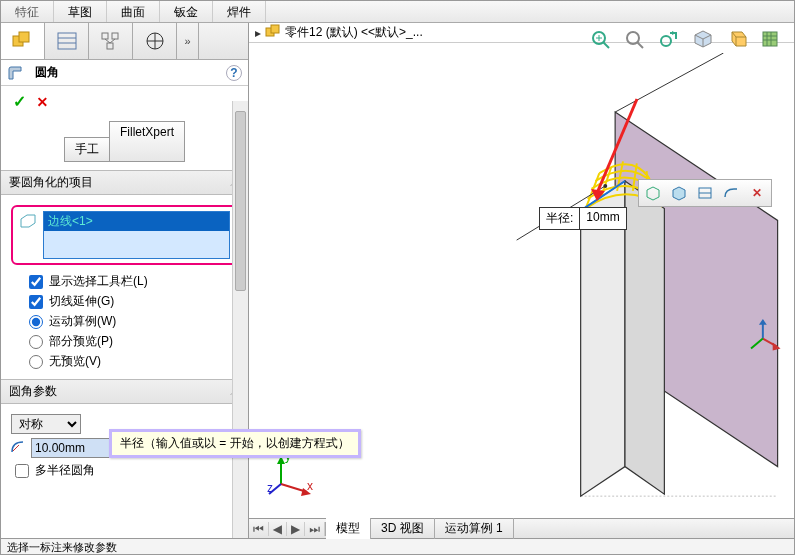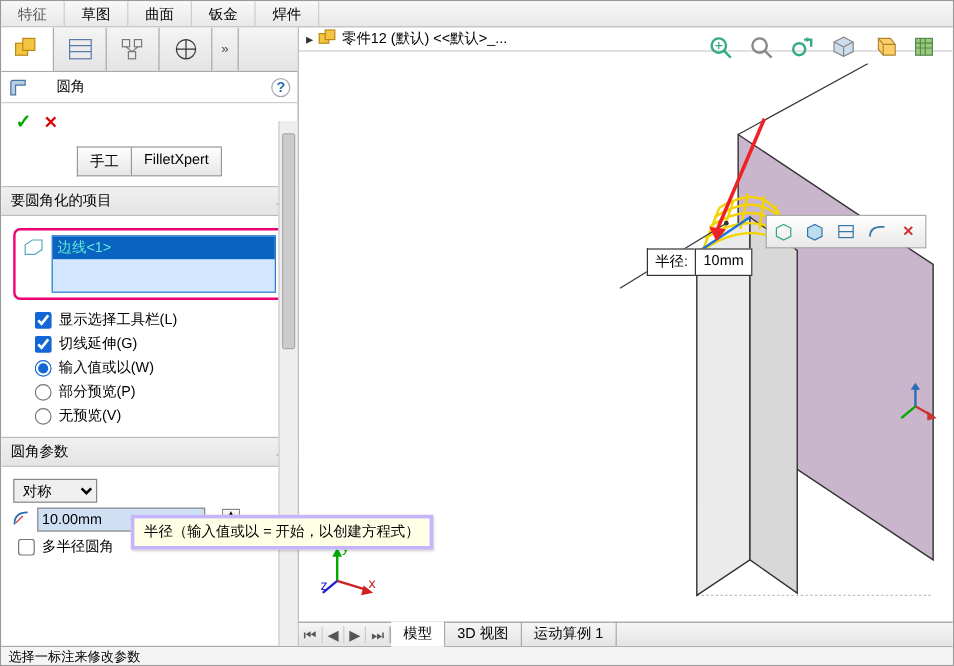--- a/index.html
+++ b/index.html
@@ -6,28 +6,28 @@
 body { background: #fff; width: 795px; height: 555px; overflow: hidden; position: relative; border: 1px solid #999; }
 .top-tabs { display: flex; background: linear-gradient(#f8f8f8,#e8e8e8); height: 22px; border-bottom: 1px solid #aaa; }
 .top-tabs .tab { padding: 3px 14px; border-right: 1px solid #ccc; cursor: pointer; }
 .top-tabs .tab:first-child { color: #555; }
 .main { display: flex; height: calc(100% - 22px - 16px); }
 .left-panel { width: 248px; border-right: 1px solid #999; background: #fff; display: flex; flex-direction: column; position: relative; }
 .tab-icons { display: flex; border-bottom: 1px solid #aaa; background: linear-gradient(#f4f4f4,#e4e4e4); }
 .tab-icons .ticon { width: 44px; height: 36px; border-right: 1px solid #aaa; display: flex; align-items: center; justify-content: center; font-size: 18px; }
 .tab-icons .ticon.active { background: #fff; }
 .feature-header { display: flex; align-items: center; padding: 4px 6px; border-bottom: 1px solid #ccc; }
-.feature-header .title { margin-left: 22px; font-weight: normal; flex: 1; }
+.feature-header .title { margin-left: 10px; font-weight: bold; flex: 1; }
 .feature-header .help { color: #2b6fb3; font-weight: bold; border: 1px solid #aab; border-radius: 50%; width: 16px; height: 16px; text-align: center; line-height: 14px; }
 .ok-cancel { display: flex; align-items: center; padding: 6px; gap: 10px; }
 .ok-cancel .ok { color: #0a0; font-size: 16px; font-weight: bold; margin-left: 6px; }
 .ok-cancel .cancel { color: #d00; font-size: 14px; font-weight: bold; }
 .mode-bar { display: flex; justify-content: center; padding: 4px 0 8px; gap: 0; }
 .mode-bar .mode-btn { border: 1px solid #999; padding: 3px 10px; background: linear-gradient(#fefefe,#e7e7e7); }
-.mode-bar .mode-btn:first-child { border-right: none; }
+.mode-bar .mode-btn:first-child { border-right: none; margin-top: 16px; }
 .section-header { background: linear-gradient(#f0f0f0,#e4e4e4); border-top: 1px solid #bbb; border-bottom: 1px solid #bbb; padding: 3px 8px; display: flex; justify-content: space-between; align-items: center; }
 .section-header .caret { font-size: 10px; color: #555; }
 .section-body { padding: 6px 10px; }
 .selbox-wrap { border: 2px solid #e07; border-radius: 6px; padding: 4px 6px; margin: 4px 0 8px; display: flex; gap: 4px; }
 .selbox-wrap .selicon { width: 20px; padding-top: 2px; color: #6aa; }
 .selbox { flex: 1; border: 1px solid #2a7bd0; background: #d3e8ff; height: 48px; }
 .selbox .selrow { background: #0a63c1; color: #5eead4; padding: 1px 4px; }
 .chk-row { display: flex; align-items: center; gap: 6px; margin: 3px 0 3px 18px; }
 .chk-row input[type=checkbox] { width: 14px; height: 14px; accent-color: #1367d4; }
 .chk-row input[type=radio] { width: 14px; height: 14px; accent-color: #1367d4; }
@@ -146,21 +146,21 @@
       <div class="chk-row">
           <input type="checkbox" checked="" style="">
           <span>显示选择工具栏(L)</span>
         </div>
       <div class="chk-row">
           <input type="checkbox" checked="" style="">
           <span>切线延伸(G)</span>
         </div>
       <div class="chk-row">
           <input type="radio" name="pv" checked="" style="">
-          <span>输入值或以(W)</span>
+          <span>运动算例(W)</span>
         </div>
       <div class="chk-row">
           <input type="radio" name="pv" style="">
           <span>部分预览(P)</span>
         </div>
       <div class="chk-row">
           <input type="radio" name="pv" style="">
           <span>无预览(V)</span>
         </div>
     </div>

